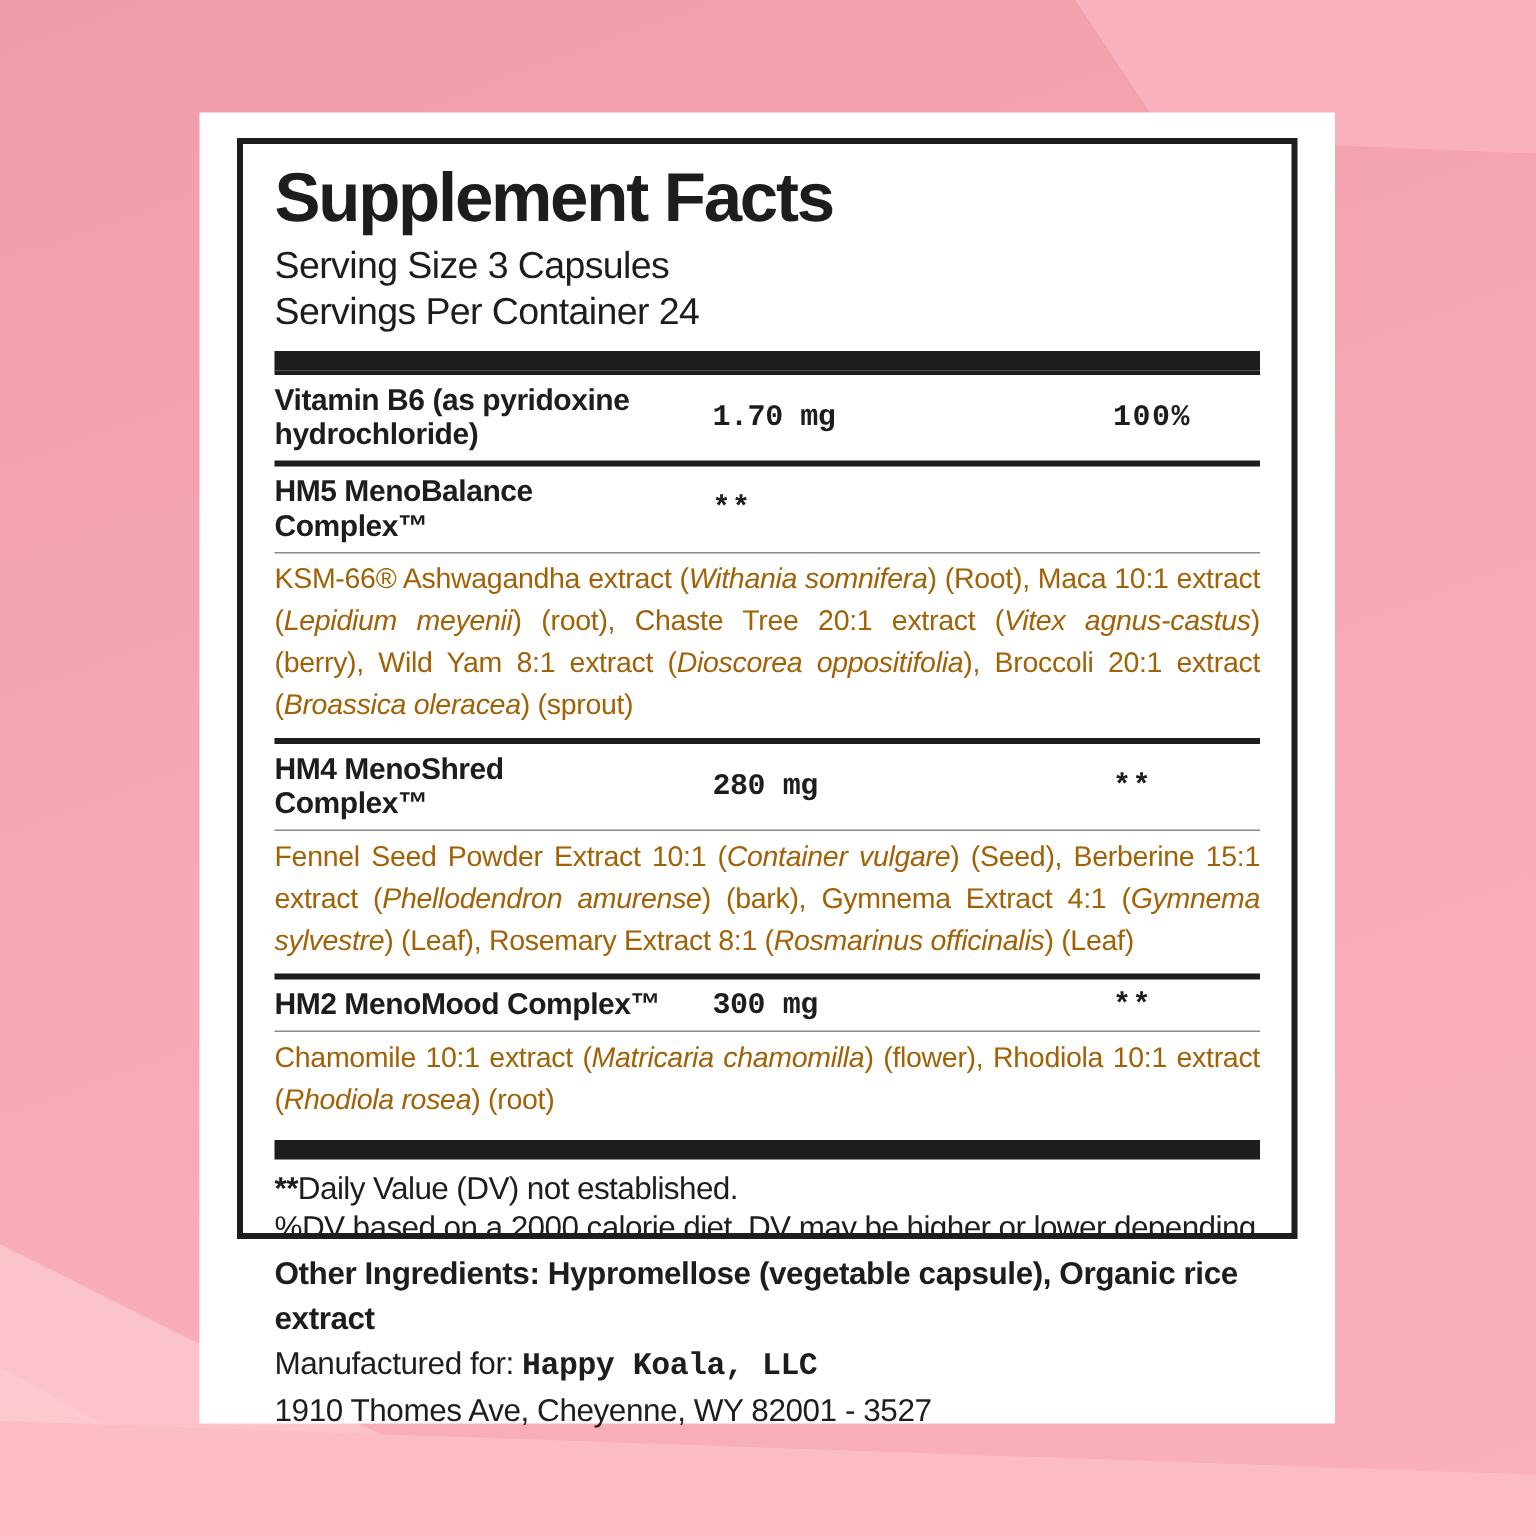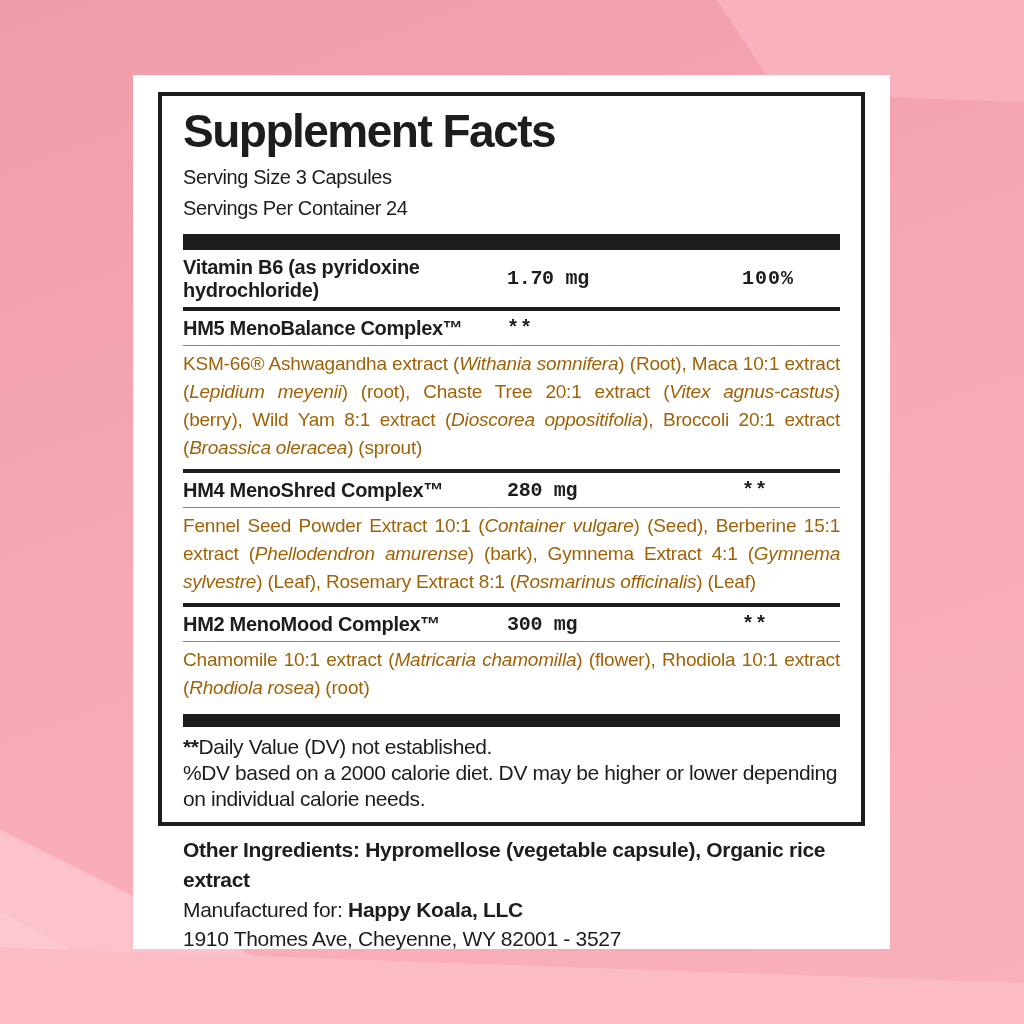--- a/index.html
+++ b/index.html
@@ -20,49 +20,49 @@
     color:#1d1d1b;
   }
   .facts-box{
     box-sizing:border-box;border:4px solid #1d1d1b;height:734px;
     padding:8px 21px 10px 21px;overflow:hidden;
   }
   .title{
     font-size:46px;font-weight:700;letter-spacing:-1.5px;line-height:1.12;
     margin:2px 0 4px 0;
   }
-  .serving{font-size:20px;letter-spacing:-0.4px;line-height:31px;}
+  .serving{font-size:25px;letter-spacing:-0.4px;line-height:31px;}
   .bar{height:13px;background:#1d1d1b;}
   .bar.top{margin-top:10px;}
   .bar.bottom{margin-top:5px;}
   .rule-md{height:4px;background:#1d1d1b;}
   .rule-md3{height:3px;background:#1d1d1b;}
   .rule-thin{height:1px;background:#8a8a8a;}
   .hrow{
     display:grid;grid-template-columns:1fr 235px 98px;align-items:center;
     font-size:21px;letter-spacing:-0.3px;padding:4px 0 3px 0;
   }
   .hrow .amt,.hrow .dv{text-align:center;}
   .row{
     display:grid;grid-template-columns:1fr 235px 98px;align-items:center;
-    font-size:20px;font-weight:700;letter-spacing:-0.3px;padding:6px 0 5px 0;
+    font-size:20px;font-weight:700;letter-spacing:-0.3px;padding:6px 0 5px 0;gap:32px;
   }
   .row .amt,.row .dv{text-align:left;font-family:Liberation Mono, monospace;}
   .row .dv{letter-spacing:1px;}
   .para{
     font-size:19px;line-height:28px;letter-spacing:-0.2px;color:#a16207;
     text-align:justify;padding:4px 0 7px 0;
   }
   .para i{font-style:italic;}
   .footnotes{margin-top:7px;font-size:21px;line-height:26px;letter-spacing:-0.4px;}
   .footnotes .stars{font-weight:700;}
   .card-footer{padding:9px 0 0 25px;font-size:21px;letter-spacing:-0.3px;}
   .card-footer .line1{font-weight:700;line-height:30px;}
   .card-footer .line2{line-height:30px;}
-  .card-footer .line2 b{font-weight:700;}
+  .card-footer .line2 b{font-weight:700;font-family:Liberation Mono, monospace;}
   .card-footer .line3{line-height:28px;}
 </style>
 </head>
 <body>
 
 <div class="facet top-right"></div>
 <div class="facet corner-light"></div>
 <div class="facet corner-lighter"></div>
 <div class="facet bottom-light"></div>
 

